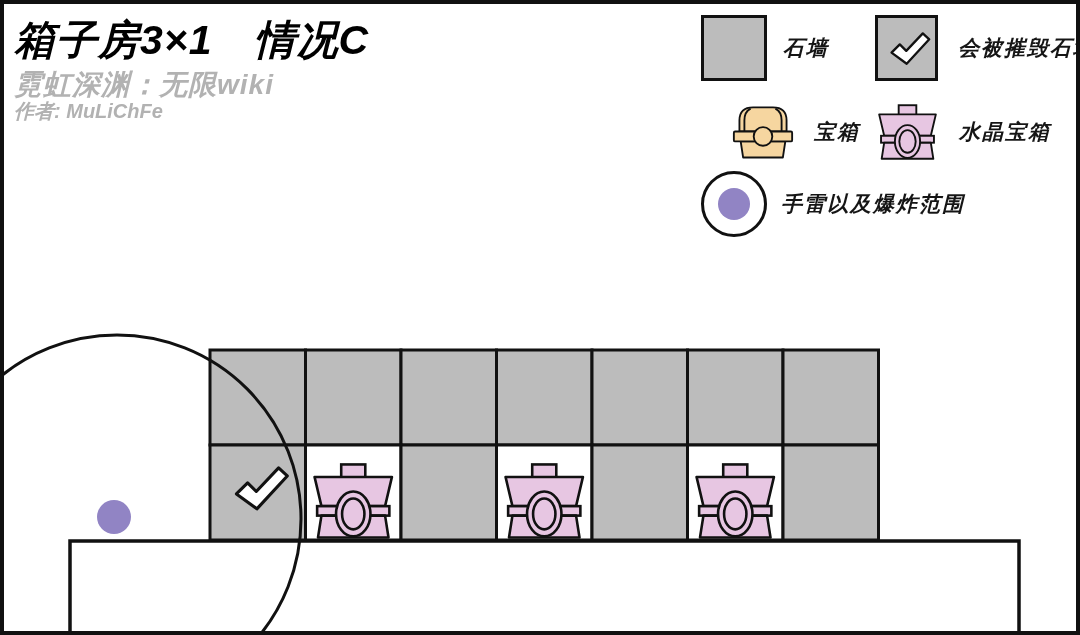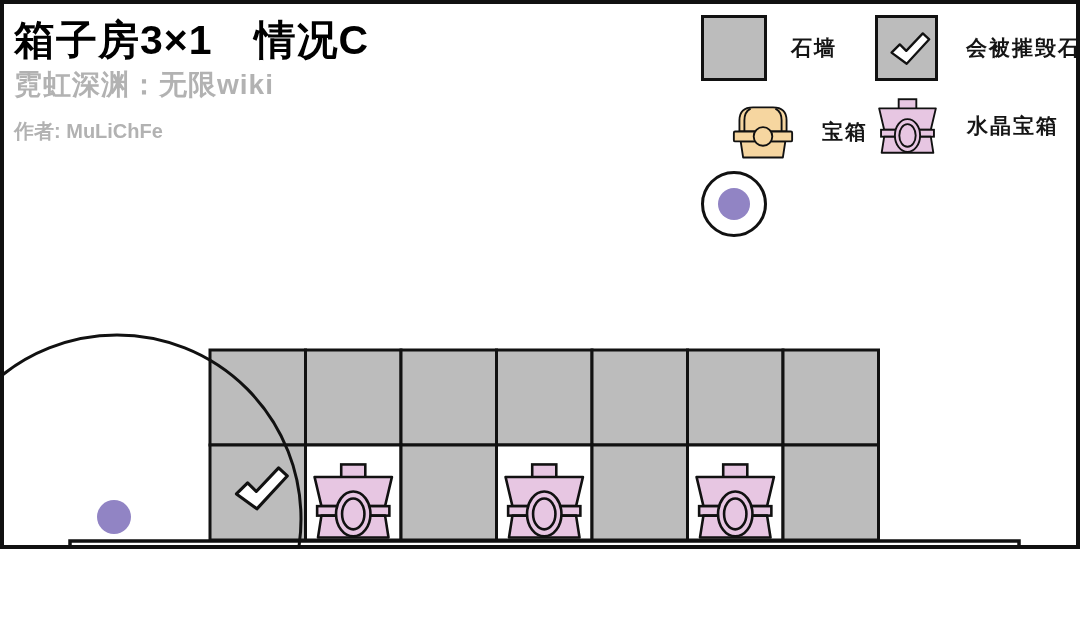--- a/index.html
+++ b/index.html
@@ -7,32 +7,32 @@
     --crystal-pink:#e7c6e2;
     --chest-orange:#f6d6a0;
     --grenade-purple:#9184c4;
     --outline:#111111;
     --muted:#b2b2b2;
     --bg:#ffffff;
   }
   *{margin:0;padding:0;box-sizing:border-box;}
   body{background:#fff;font-family:"Liberation Sans",sans-serif;}
   .canvas{
-    position:relative;width:1080px;height:549px;
-    background:var(--bg);border:4px solid var(--outline);overflow:hidden;
+    position:relative;width:1080px;height:635px;
+    background:var(--bg);border:4px solid var(--outline);overflow:hidden;font-style:italic;
   }
   
   .page-title{position:absolute;left:10px;top:14px;font-size:41px;font-weight:900;
     color:#000;letter-spacing:1px;line-height:1.1;}
   .page-subtitle{position:absolute;left:10px;top:62px;font-size:28px;font-weight:700;
     color:var(--muted);letter-spacing:1px;text-align:right;}
   .page-author{position:absolute;left:10px;top:94px;font-size:20px;font-weight:700;
-    color:var(--muted);margin-top:20px;}
+    color:var(--muted);}
   
-  .legend-item{position:absolute;display:flex;align-items:center;gap:8px;}
+  .legend-item{position:absolute;display:flex;align-items:center;}
   .legend-label{font-size:21px;font-weight:600;color:#151515;letter-spacing:2px;white-space:nowrap;}
   .swatch-wall{width:66px;height:66px;background:var(--wall-gray);
     border:3px solid var(--outline);position:relative;flex:0 0 auto;}
   .swatch-wall .check-wrap{position:absolute;left:8px;top:8px;width:46px;height:46px;}
   .swatch-circle{width:66px;height:66px;border:3px solid var(--outline);border-radius:50%;
     background:#fff;position:relative;flex:0 0 auto;}
   .swatch-circle .dot{position:absolute;left:50%;top:50%;width:32px;height:32px;
     margin:-16px 0 0 -16px;border-radius:50%;background:var(--grenade-purple);}
   .gap16{margin-left:16px;} .gap20{margin-left:20px;} .gap14{margin-left:14px;}
   .icon-svg{display:block;flex:0 0 auto;}
@@ -97,31 +97,32 @@
       <span class="legend-label gap20">会被摧毁石墙</span>
     </div>
 
     <div class="legend-item" style="left:728px;top:100px;">
       <svg class="icon-svg" width="62" height="55">
         <use href="#sym-treasure-chest" xlink:href="#sym-treasure-chest"></use>
       </svg>
       <span class="legend-label gap20">宝箱</span>
     </div>
 
-    <div class="legend-item" style="left:872px;top:92px;">
+    <div class="legend-item" style="left:872px;top:98px;">
       <svg class="icon-svg" width="63" height="60">
         <use href="#sym-crystal-chest" xlink:href="#sym-crystal-chest"></use>
       </svg>
       <span class="legend-label gap20">水晶宝箱</span>
     </div>
 
     <div class="legend-item" style="left:697px;top:167px;">
       <div class="swatch-circle">
         <div class="dot"></div>
       </div>
+      <span class="legend-label gap14">手雷以及爆炸范围</span>
     </div>
   </div>
 
   <svg id="scene" width="1080" height="635" viewBox="0 0 1080 635">
     <path id="platform" class="platform-line" d="M66,633 L66,537 L1015,537 L1015,633"></path>
     <g id="room-grid">
         <rect x="206" y="346" width="95.5" height="95" class="cell wall"></rect>
         <rect x="301.5" y="346" width="95.5" height="95" class="cell wall"></rect>
         <rect x="397" y="346" width="95.5" height="95" class="cell wall"></rect>
         <rect x="492.5" y="346" width="95.5" height="95" class="cell wall"></rect>

